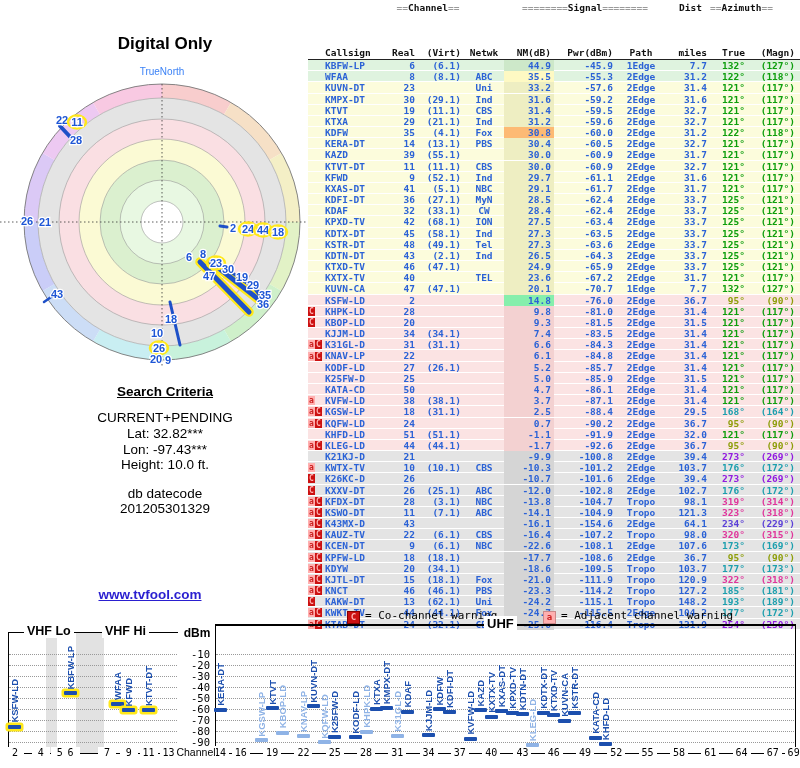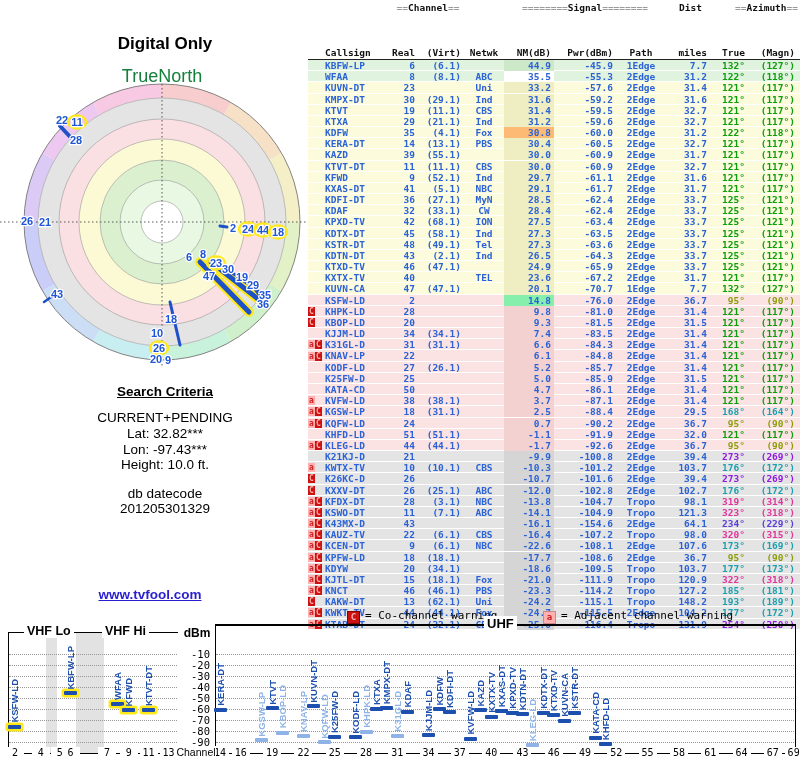--- a/index.html
+++ b/index.html
@@ -1,21 +1,21 @@
 <!DOCTYPE html>
 <html><head>
 <meta charset="utf-8">
 <style>
   html,body{margin:0;padding:0;background:#fff;}
   #app{position:relative;width:800px;height:768px;background:#fff;overflow:hidden;
        font-family:"Liberation Sans",sans-serif;}
   
   #title{position:absolute;left:0;top:34px;width:330px;text-align:center;
          font-size:17px;font-weight:bold;color:#000;}
-  #truenorth{position:absolute;left:0;top:66px;width:324px;text-align:center;font-size:18px;color:#15803d;}
+  #truenorth{position:absolute;left:0;top:66px;width:324px;text-align:center;font-size:10px;color:#3b82f6;}
   #nletter{position:absolute;left:0;top:86px;width:324px;text-align:center;color:#cc2222;
            font-weight:bold;font-size:13px;}
   #polar{position:absolute;left:0;top:58px;}
   .plab{font:bold 11px "Liberation Sans",sans-serif;fill:#1e56d6;paint-order:stroke;stroke:#fff;stroke-width:2.5px;}
   .sc{position:absolute;left:0;width:330px;text-align:center;color:#000;font-size:13.5px;}
   #schead{top:384px;font-weight:bold;text-decoration:underline;}
   #scmode{top:410px;}
   #sclat{top:426px;}
   #sclon{top:442px;}
   #scheight{top:457px;}
@@ -27,21 +27,21 @@
   #tablewrap{position:absolute;left:308px;top:2px;width:492px;
              font:bold 9.5px "DejaVu Sans Mono",monospace;color:#2b62d6;}
   .trow{display:grid;grid-template-columns:16px 68px 26px 46px 40px 50px 62px 50px 44px 38px 50px;
         height:11.18px;line-height:11.1px;border-bottom:1px solid #fff;box-sizing:border-box;}
   .hrow{display:grid;grid-template-columns:16px 68px 26px 46px 40px 50px 62px 50px 44px 38px 50px;
         height:12px;line-height:12px;color:#111;}
   #hline2{border-bottom:1.2px solid #222;margin-top:33px;}
   .g1{grid-column:3/5;text-align:center;}
   .g2{grid-column:6/9;text-align:center;}
   .g3{grid-column:9/10;text-align:right;padding-right:8px;}
-  .g4{grid-column:10/12;text-align:right;}
+  .g4{grid-column:10/12;text-align:left;}
   .eq{color:#9a9a9a;}
   .num{text-align:right;padding-right:3px;}
   .cs{padding-left:1px;text-align:left;}
   .ctr{text-align:center;}
   .cw{display:flex;align-items:center;justify-content:flex-start;}
   .mw{display:inline-block;width:7px;height:9px;font:bold 8px "DejaVu Sans Mono",monospace;
       line-height:9px;text-align:center;}
   .mwc{background:#cc1111;color:#ffb0b0;}
   .mwa{background:#ffb0b0;color:#cc2222;}
   
@@ -193,21 +193,21 @@
           <span class="num">7.7</span>
           <span class="num" style="color: rgb(13, 158, 13);">132°</span>
           <span class="num" style="color: rgb(13, 158, 13);">(127°)</span>
         </div>
         <div class="trow" style="background: rgb(223, 243, 223);">
           <span class="cw"></span>
           <span class="cs">WFAA</span>
           <span class="num">8</span>
           <span class="num">(8.1)</span>
           <span class="ctr">ABC</span>
-          <span class="num" style="background: #ffffff;">35.5</span>
+          <span class="num" style="background: #fef9c3;">35.5</span>
           <span class="num">-55.3</span>
           <span class="ctr">2Edge</span>
           <span class="num">31.2</span>
           <span class="num" style="color: rgb(13, 158, 13);">122°</span>
           <span class="num" style="color: rgb(13, 158, 13);">(118°)</span>
         </div>
         <div class="trow" style="background: rgb(252, 252, 220);">
           <span class="cw"></span>
           <span class="cs">KUVN-DT</span>
           <span class="num">23</span>

